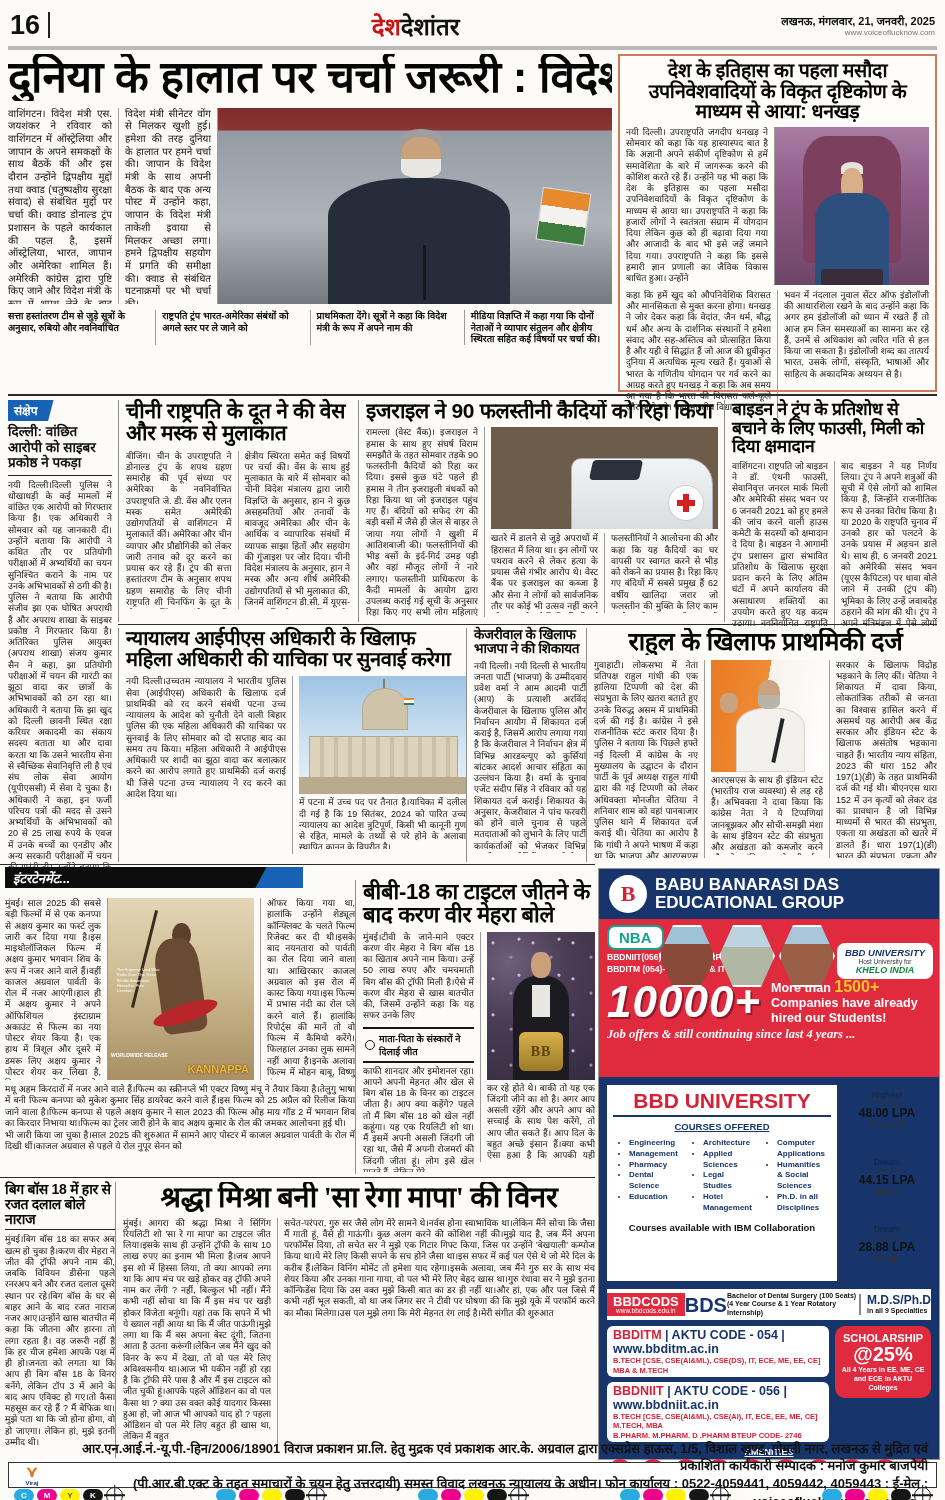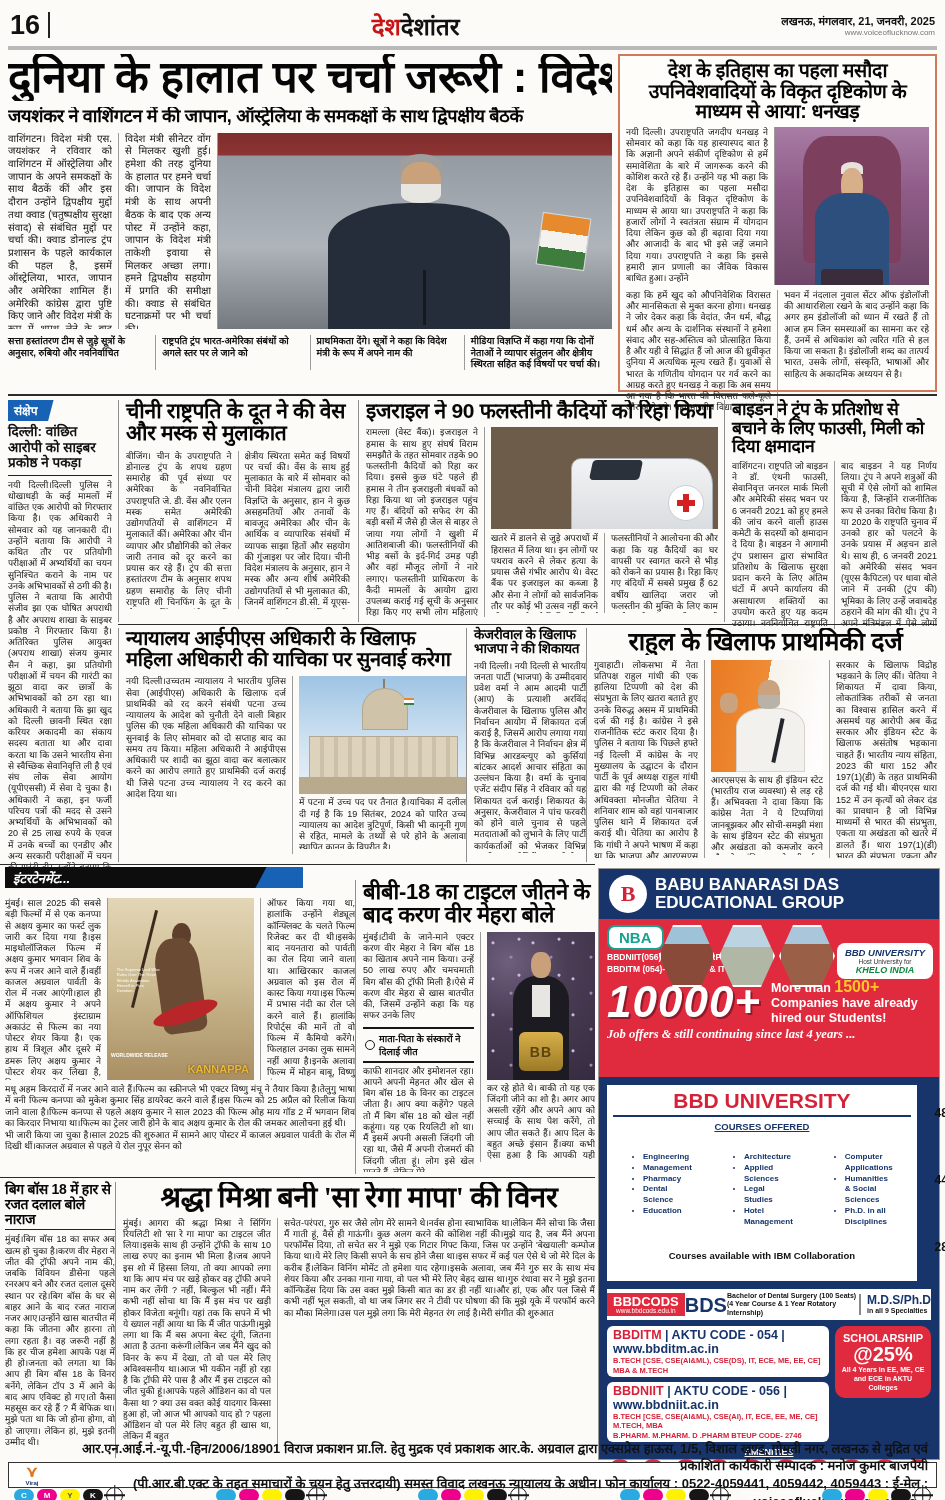--- a/index.html
+++ b/index.html
@@ -70,21 +70,21 @@
   
   .pk{background:linear-gradient(180deg,#e3d6b6 0%,#cdbb92 45%,#a98f63 100%);}
   .pk-fig{position:absolute;left:34%;top:22%;width:30%;height:52%;background:#6b4a33;border-radius:40% 40% 20% 20%/30% 30% 10% 10%;transform:rotate(-8deg);}
   .pk-head{position:absolute;left:44%;top:14%;width:13%;height:13%;background:#5d3f2c;border-radius:50%;}
   .pk-tri{position:absolute;left:24%;top:6%;width:3px;height:55%;background:#3c2b1c;transform:rotate(14deg);}
   .pk-sash{position:absolute;left:30%;top:58%;width:46%;height:10%;background:#b8262a;border-radius:50%;transform:rotate(-18deg);}
   .pk-top{position:absolute;left:6%;top:38%;font-size:4px;color:#fdfdfa;width:30%;line-height:1.3;}
   .pk-title{position:absolute;left:0;bottom:3%;width:100%;text-align:right;padding-right:5px;font-size:11px;font-weight:800;color:#e8b83a;text-shadow:0 0 2px #5c3a12;box-sizing:border-box;}
   .pk-rel{position:absolute;left:2%;bottom:12%;font-size:5px;font-weight:700;color:#fff;}
   
-  .pv{background:radial-gradient(circle at 20% 20%,#6e5f7d 0,#4a3d55 40%,#352b40 100%);background-size:100% 100%;}
+  .pv{background:radial-gradient(circle at 20% 20%,#6e5f7d 0,#4a3d55 40%,#352b40 100%);background-size:100% 100%;font-family:Liberation Serif, serif;}
   .pv-spark{position:absolute;inset:0;background-image:radial-gradient(circle at 15% 30%,#c9b8e0 1px,transparent 2px),radial-gradient(circle at 80% 20%,#c9b8e0 1px,transparent 2px),radial-gradient(circle at 60% 70%,#9a86b5 1px,transparent 2px);background-size:40px 36px;}
   .pv-body{position:absolute;left:24%;top:30%;width:52%;height:70%;background:#1d1b22;border-radius:40% 40% 0 0/24% 24% 0 0;}
   .pv-shirt{position:absolute;left:42%;top:36%;width:16%;height:22%;background:#e8e6e2;}
   .pv-face{position:absolute;left:41%;top:14%;width:18%;height:17%;background:#c9a07a;border-radius:45%;}
   .pv-trophy{position:absolute;left:30%;bottom:6%;width:40%;height:26%;background:linear-gradient(180deg,#d8b04a,#9c7a26);border-radius:6px;display:flex;align-items:center;justify-content:center;font-weight:800;color:#5c430f;font-size:14px;letter-spacing:1px;}
   
   .ps{background:linear-gradient(120deg,#07240f 0%,#1c6b33 45%,#0a3317 100%);}
   .ps-conf{position:absolute;inset:0;background-image:radial-gradient(circle at 12% 18%,#ffd75e 1.5px,transparent 2.5px),radial-gradient(circle at 60% 8%,#fff 1px,transparent 2px),radial-gradient(circle at 85% 30%,#ffd75e 1.5px,transparent 2.5px),radial-gradient(circle at 35% 45%,#9fe3ff 1px,transparent 2px),radial-gradient(circle at 70% 60%,#ffd75e 1.5px,transparent 2.5px);background-size:70px 64px;}
   .ps-fire{position:absolute;left:-6%;bottom:0;width:30%;height:60%;background:radial-gradient(circle at 30% 80%,#f59b2d 0,rgba(245,155,45,0) 70%);}
   .ps-note{position:absolute;left:44%;top:4%;width:26px;height:46px;}
@@ -122,21 +122,21 @@
   .hostbox .h3{font-weight:800;font-size:9px;color:#0d8a3f;font-style:italic;}
   .bignum{font-size:44px;font-weight:800;font-style:italic;letter-spacing:1px;line-height:1;text-shadow:2px 2px 0 #8e1b29;}
   .hired{font-size:12.5px;font-weight:800;line-height:1.15;}
   .hired .y{color:#ffc629;font-size:16px;}
   .joboffers{font-family:"Liberation Serif","DejaVu Serif",serif;font-style:italic;font-weight:700;font-size:12.5px;margin-top:2px;}
   .univ-wrap{background:#17356b;padding:8px;display:flex;gap:6px;}
   .univ-box{background:#fff;flex:1;padding:4px 6px;}
   .univ-title{text-align:center;font-weight:800;font-size:21px;color:#d42239;border-bottom:2px solid #17356b;padding-bottom:2px;}
   .courses-title{text-align:center;font-weight:800;font-size:9.5px;text-decoration:underline;color:#17356b;margin:4px 0 2px;}
   .courses{display:flex;gap:4px;}
-  .courses ul{margin:18px;padding-left:12px;font-size:8px;font-weight:700;color:#17356b;line-height:1.35;flex:1;}
+  .courses ul{margin:4px;padding-left:12px;font-size:8px;font-weight:700;color:#17356b;line-height:1.35;flex:1;}
   .ibm{text-align:center;font-weight:800;font-size:9.5px;color:#111;margin-top:4px;}
   .badge-col{width:88px;display:flex;flex-direction:column;gap:5px;align-items:center;}
   .bhex{width:80px;height:62px;clip-path:polygon(25% 0,75% 0,100% 50%,75% 100%,25% 100%,0 50%);text-align:center;padding-top:5px;box-sizing:border-box;}
   .bhex .bt{font-weight:800;font-size:8.5px;color:#15294d;}
   .bhex .bs{font-size:6px;color:#333;}
   .bhex .bv{font-weight:800;font-size:12px;color:#111;}
   .bhex .bb{font-size:7.5px;font-weight:800;color:#333;}
   .strip{background:#fff;margin:0 8px 6px;display:flex;align-items:center;gap:0;padding:3px 0;}
   .cods-tag{background:#e02b3f;color:#fff;text-align:center;padding:2px 6px;font-weight:800;font-size:13px;line-height:1;}
   .cods-tag .u{display:block;font-size:6.5px;font-weight:400;}
@@ -188,21 +188,20 @@
     <div class="mh-center"><span class="red">देश</span><span>देशांतर</span></div>
     <div class="mh-right">
       <div class="mh-date">लखनऊ, मंगलवार, 21, जनवरी, 2025</div>
       <div class="mh-url">www.voiceoflucknow.com</div>
     </div>
   </div>
   <div class="abs mh-rule"></div>
 
   <div class="abs" style="left:8px;top:54px;width:604px;height:338px;">
     <div class="np-h nowrap" style="font-size:44px;text-align:center;">दुनिया के हालात पर चर्चा जरूरी : विदेश मंत्री</div>
-    <div class="np-h nowrap" style="font-size:18px;margin-top:6px;">जयशंकर ने वाशिंगटन में की जापान, ऑस्ट्रेलिया के समकक्षों के साथ द्विपक्षीय बैठकें</div>
     <div class="cols" style="margin-top:7px;height:196px;">
       <div class="body-txt" style="flex:0 0 104px;overflow:hidden;">वाशिंगटन। विदेश मंत्री एस. जयशंकर ने रविवार को वाशिंगटन में ऑस्ट्रेलिया और जापान के अपने समकक्षों के साथ बैठकें कीं और इस दौरान उन्होंने द्विपक्षीय मुद्दों तथा क्वाड (चतुष्पक्षीय सुरक्षा संवाद) से संबंधित मुद्दों पर चर्चा की। क्वाड डोनाल्ड ट्रंप प्रशासन के पहले कार्यकाल की पहल है, इसमें ऑस्ट्रेलिया, भारत, जापान और अमेरिका शामिल हैं। अमेरिकी कांग्रेस द्वारा पुष्टि किए जाने और विदेश मंत्री के रूप में शपथ लेने के बाद मार्को रूबियो की अंतरराष्ट्रीय बैठकों के क्रम में क्वाड मंत्रिस्तरीय बैठक उनकी पहली प्राथमिकता होगी। ऑस्ट्रेलिया की विदेश मंत्री पेनी वोंग से मुलाकात के बाद जयशंकर ने एक्स पर पोस्ट किया, आज वाशिंगटन में क्वाड की सहयोगी</div>
       <div class="body-txt" style="flex:0 0 86px;overflow:hidden;">विदेश मंत्री सीनेटर वोंग से मिलकर खुशी हुई। हमेशा की तरह दुनिया के हालात पर हमने चर्चा की। जापान के विदेश मंत्री के साथ अपनी बैठक के बाद एक अन्य पोस्ट में उन्होंने कहा, जापान के विदेश मंत्री ताकेशी इवाया से मिलकर अच्छा लगा। हमने द्विपक्षीय सहयोग में प्रगति की समीक्षा की। क्वाड से संबंधित घटनाक्रमों पर भी चर्चा की।</div>
       <div class="photo pj" style="flex:1;height:196px;">
         <div class="pj-hair"></div>
         <div class="pj-face"></div>
         <div class="pj-beard"></div>
         <div class="pj-body"></div>
         <div class="pj-mic"></div>
         <div class="pj-flag"></div>

